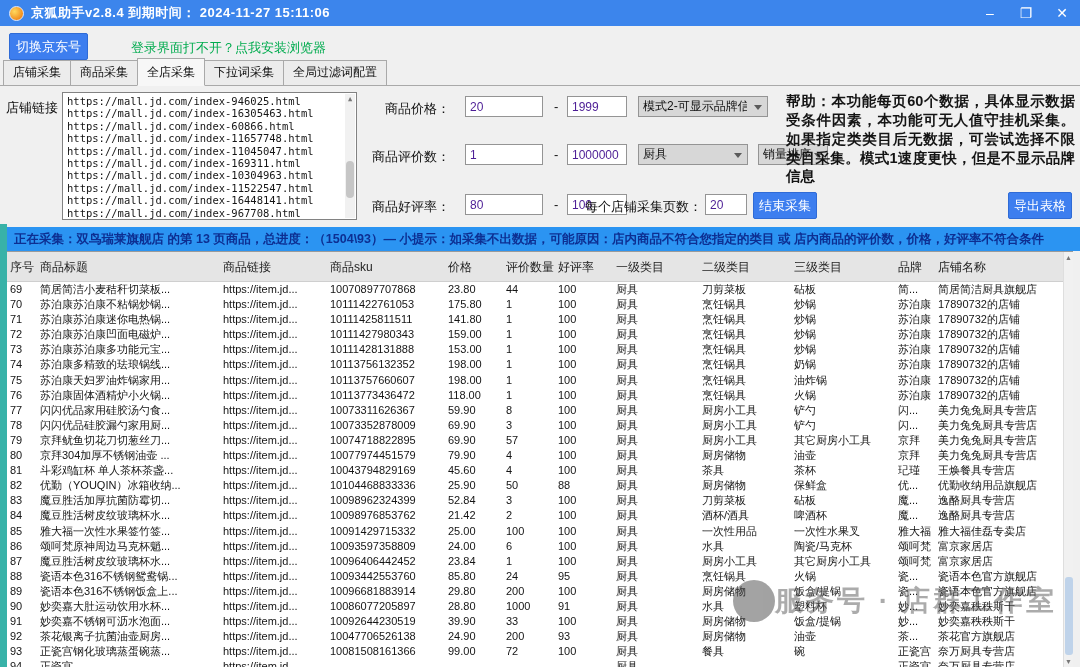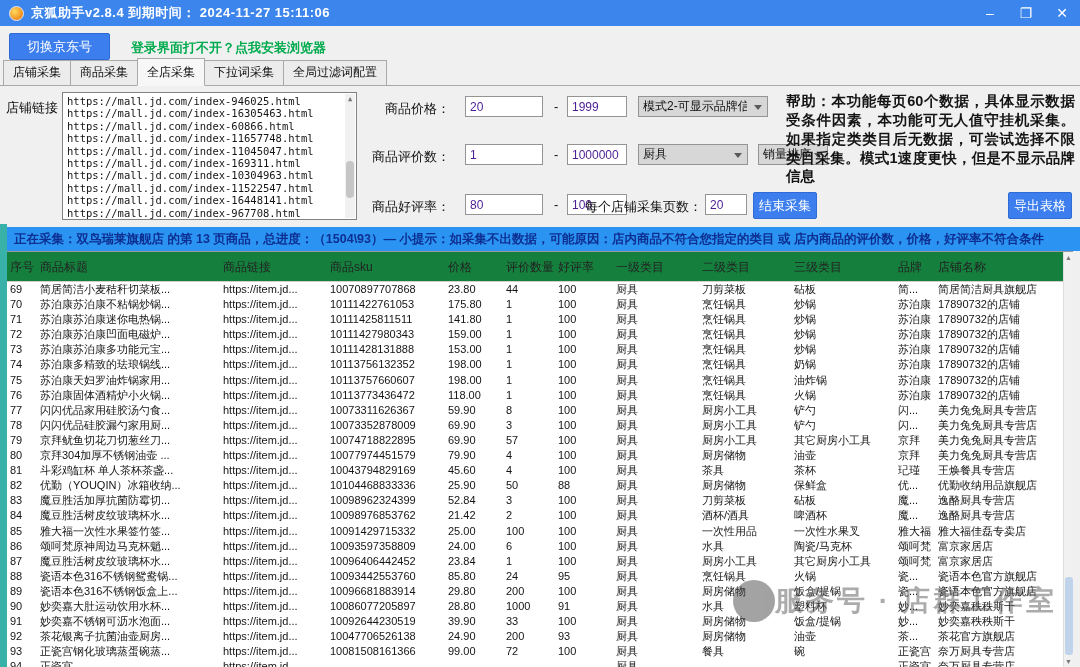--- a/index.html
+++ b/index.html
@@ -16,23 +16,23 @@
   .app-icon { width:15px; height:15px; border-radius:50%; margin:0 7px 0 9px;
     background:radial-gradient(circle at 35% 35%, #ffd95e, #f08c1e 72%, #c96a10);
     border:1px solid #e2e8f8; }
   .app-title { color:#ffffff; font-size:13px; font-weight:bold; letter-spacing:.5px; }
   .win-controls { margin-left:auto; display:flex; height:100%; }
   .win-btn { width:36px; height:100%; display:flex; align-items:center; justify-content:center;
     color:#fff; font-size:14px; }
   
   .btn-blue { background:#3d7eef; color:#fff; border:1px solid #2f6bd6;
     display:flex; align-items:center; justify-content:center; font-size:13px; cursor:pointer; }
-  .switch-btn { position:absolute; left:9px; top:33px; width:101px; height:27px; border-radius:2px; }
+  .switch-btn { position:absolute; left:9px; top:33px; width:79px; height:27px; border-radius:2px; }
   .login-link { position:absolute; left:131px; top:39px; color:#00ab4e;
-    font-size:13px; font-weight:bold; cursor:pointer;text-align:right; }
+    font-size:13px; font-weight:normal; cursor:pointer;text-align:right; }
   
   .tabbar { position:absolute; left:0; top:64px; width:1080px; height:22px;
     display:flex; align-items:flex-end; border-bottom:1px solid #a9a9a9; padding-left:3px; }
   .tab { font-size:12px; padding:3px 9px 4px 9px; background:#ececec;
     border:1px solid #a9a9a9; border-bottom:none; margin-right:-1px; cursor:pointer; white-space:nowrap; }
   .tab.active { background:#f7f7f7; padding-top:5px; margin-bottom:-1px; border-bottom:1px solid #f7f7f7;text-align:right; }
   
   .lbl { position:absolute; font-size:13px; color:#111; white-space:nowrap; }
   .links-box { position:absolute; left:62px; top:92px; width:295px; height:128px;
     background:#fff; border:1px solid #828282; overflow:hidden;
@@ -55,21 +55,21 @@
     font-size:14.5px; font-weight:bold; line-height:1.3; color:#141414; text-align:justify; }
   
   .statusbar { position:absolute; left:7px; top:227px; width:1073px; height:24px;
     background:#2b94f2; color:#0d2f92; font-size:12.5px; font-weight:700;
     display:flex; align-items:center; padding-left:7px; white-space:nowrap; overflow:hidden; }
   .teal-strip { position:absolute; left:0; top:224px; width:7px; height:443px; background:#38b2a8; }
   
   .table-wrap { position:absolute; left:7px; top:251px; width:1066px; height:416px;
     background:#fff; border-top:1px solid #9a9a9a; overflow:hidden; }
   .tr { display:grid; grid-template-columns:30px 183px 107px 118px 58px 52px 58px 86px 92px 104px 40px 1fr; }
-  .thead { height:30px; line-height:30px; background:#15803d; border-bottom:1px solid #cfcfcf;
+  .thead { height:30px; line-height:30px; background:#e5e5e5; border-bottom:1px solid #cfcfcf;
     font-size:12px; color:#222; }
   .thead .th { padding-left:3px; overflow:hidden; white-space:nowrap; }
   .tbody .tr { height:15.1px; line-height:15.1px; font-size:11px; }
   .tbody .td { padding-left:3px; overflow:hidden; white-space:nowrap; color:#141414; }
   .tbl-scroll { position:absolute; right:0; top:0; width:10px; height:100%;
     background:#f1f1f1; border-left:1px solid #dedede; }
   .tbl-scroll .arr { width:100%; height:11px; font-size:7px; color:#777; text-align:center; line-height:11px; }
   .tbl-thumb { position:absolute; left:1px; bottom:12px; width:8px; height:78px;
     background:#bfd3ea; border-radius:3px; }
   .tbl-scroll .arr.down { position:absolute; bottom:0; }

